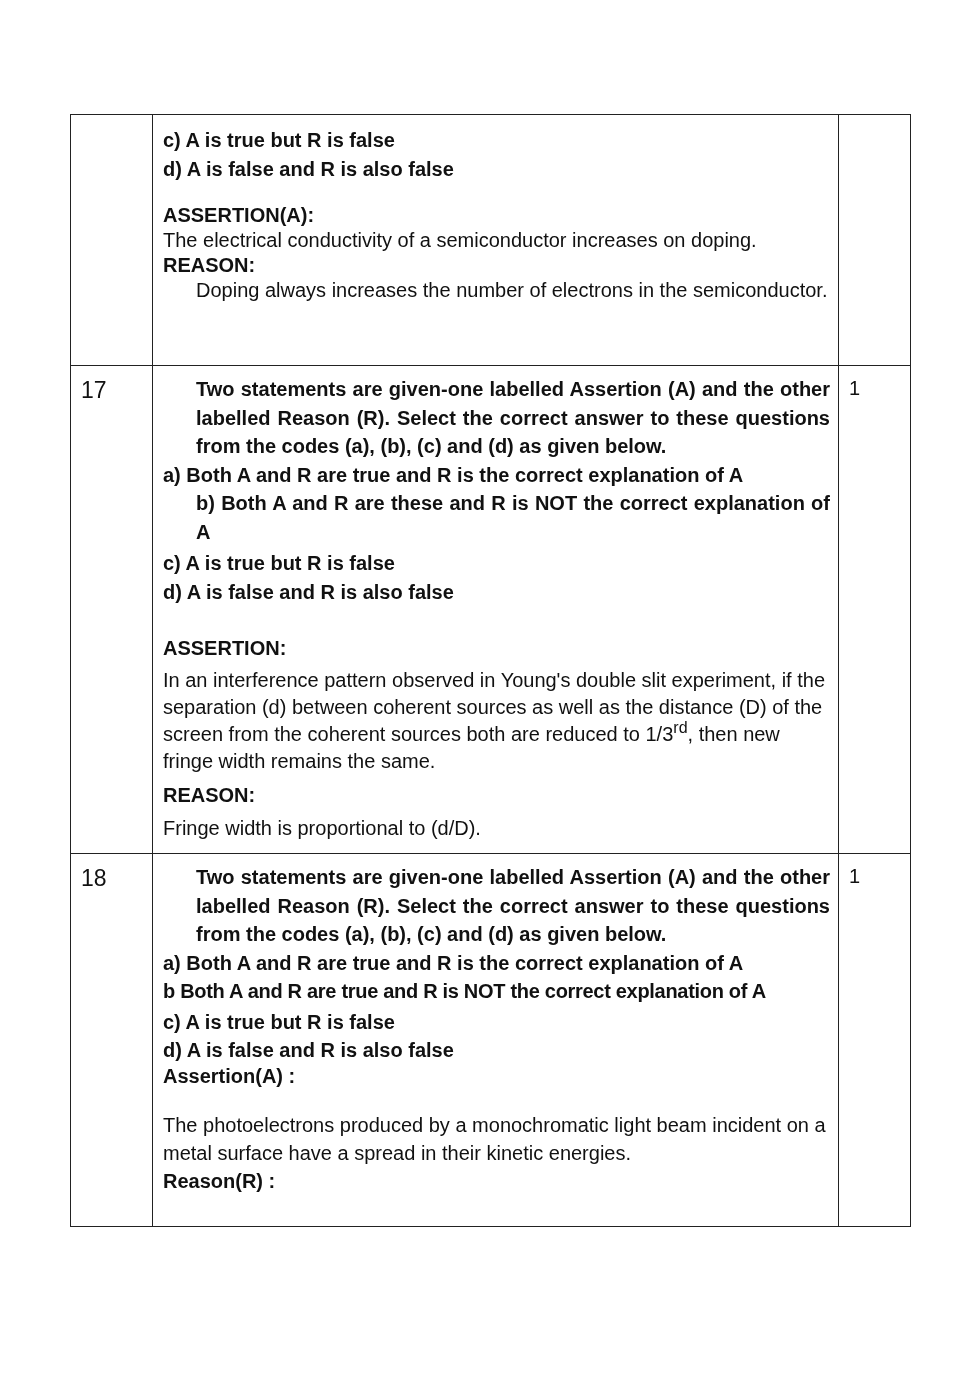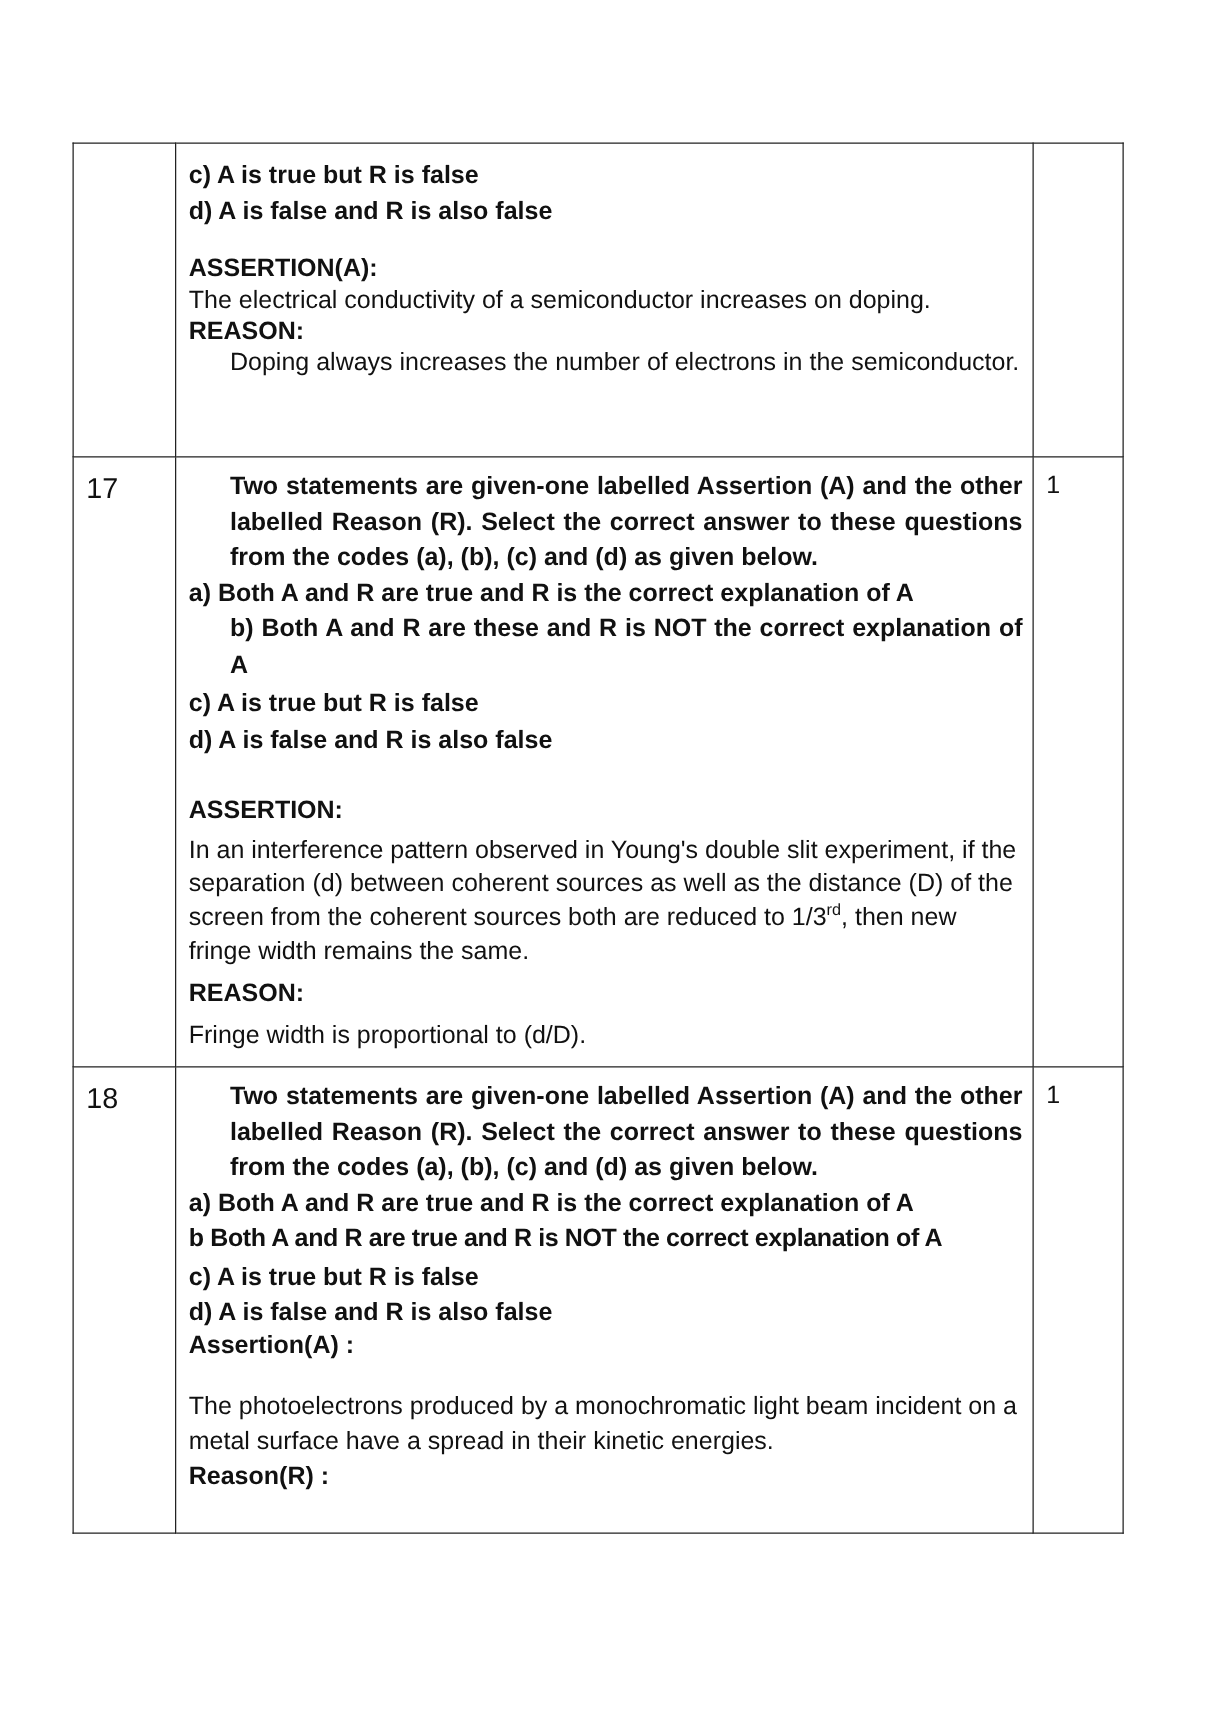--- a/index.html
+++ b/index.html
@@ -1,30 +1,30 @@
 <!DOCTYPE html>
 <html><head>
   <meta charset="utf-8">
   <style>
     html, body { margin: 0; padding: 0; background: #ffffff; }
     body { width: 980px; height: 1386px; position: relative; overflow: hidden;
            font-family: "Liberation Sans", sans-serif; color: #111; }
-    .page-table { position: absolute; left: 58px; top: 114px; width: 840px;
+    .page-table { position: absolute; left: 70px; top: 114px; width: 840px;
                   border-collapse: collapse; table-layout: fixed; }
     .page-table td { border: 1.5px solid #222; vertical-align: top; padding: 0; }
     .c-num { width: 82px; }
     .c-q { width: 686px; }
     .c-m { width: 72px; }
     .num { font-size: 23px; padding: 11px 0 0 10px; }
     .marks { font-size: 20px; padding: 11px 0 0 10px; }
     .q { padding: 0 8px 0 10px; font-size: 20px; }
     .b { font-weight: bold; }
     .just { text-align: justify; text-align-last: left; margin-left: 33px; }
     .line { line-height: 28.5px; }
-    sup { font-size: 13px; line-height: 0; }
+    sup { font-size: 16px; line-height: 0; }
   </style>
 </head>
 <body>
 
 <table class="page-table">
   <colgroup>
       <col class="c-num">
       <col class="c-q">
       <col class="c-m">
     </colgroup>

